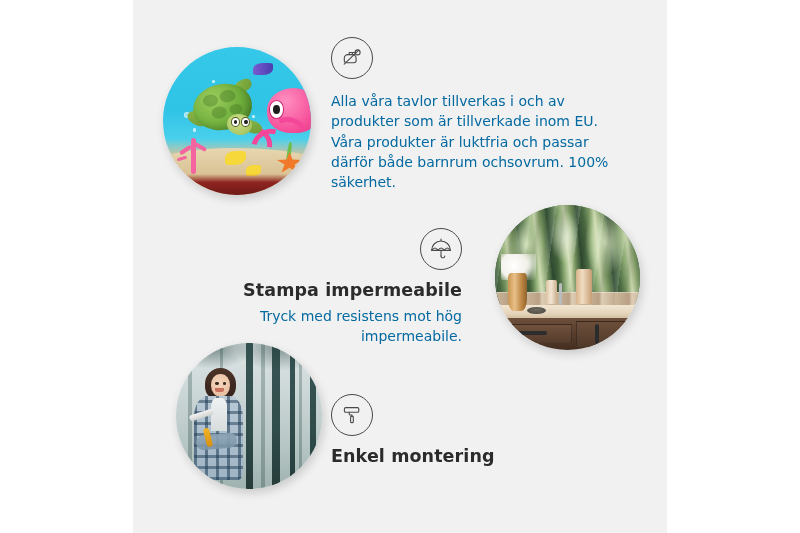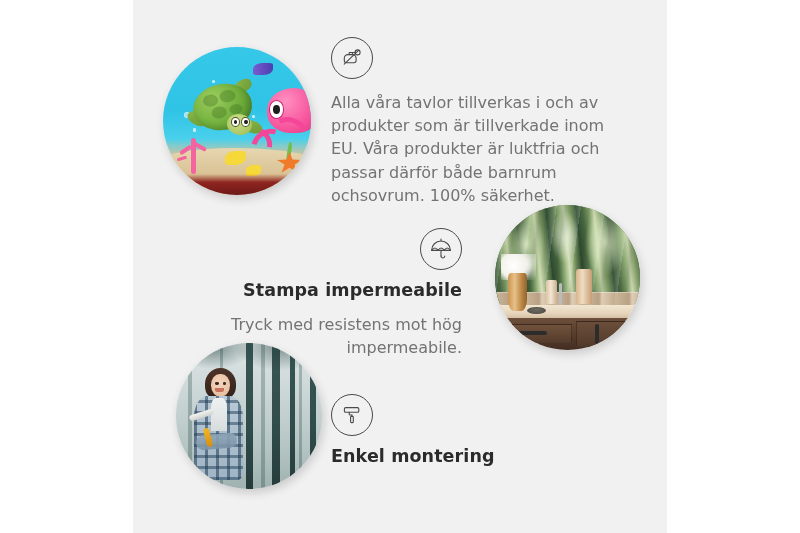--- a/index.html
+++ b/index.html
@@ -338,35 +338,35 @@
 
   .f-title {
     font-size: 17.5px;
     font-weight: bold;
     color: #2b2b2b;
     letter-spacing: 0.1px;
     margin: 0;
     line-height: 1.2;
   }
   .f-body {
-    font-size: 16px;
-    color: #737373;
+    font-size: 14px;
+    color: #0369a1;
     line-height: 1.45;
     margin: 0;
   }
 
   
   #feature-odourless { left: 331px; top: 37px; width: 288px; }
   #feature-odourless .icon-ring { margin-bottom: 12px; }
   #feature-odourless .f-title { margin-bottom: 6px; }
 
   
   #feature-waterproof { left: 172px; top: 228px; width: 290px; text-align: right; }
   #feature-waterproof .icon-ring { margin-left: auto; margin-bottom: 10px; }
-  #feature-waterproof .f-title { margin-bottom: 12px; }
+  #feature-waterproof .f-title { margin-bottom: 5px; }
   #feature-waterproof .f-body { text-align: right; }
 
   
   #feature-assembly { left: 331px; top: 394px; width: 260px; }
   #feature-assembly .icon-ring { margin-bottom: 10px; }
   #feature-assembly .f-title { margin-bottom: 5px; }
 </style>
 </head>
 <body>
 

